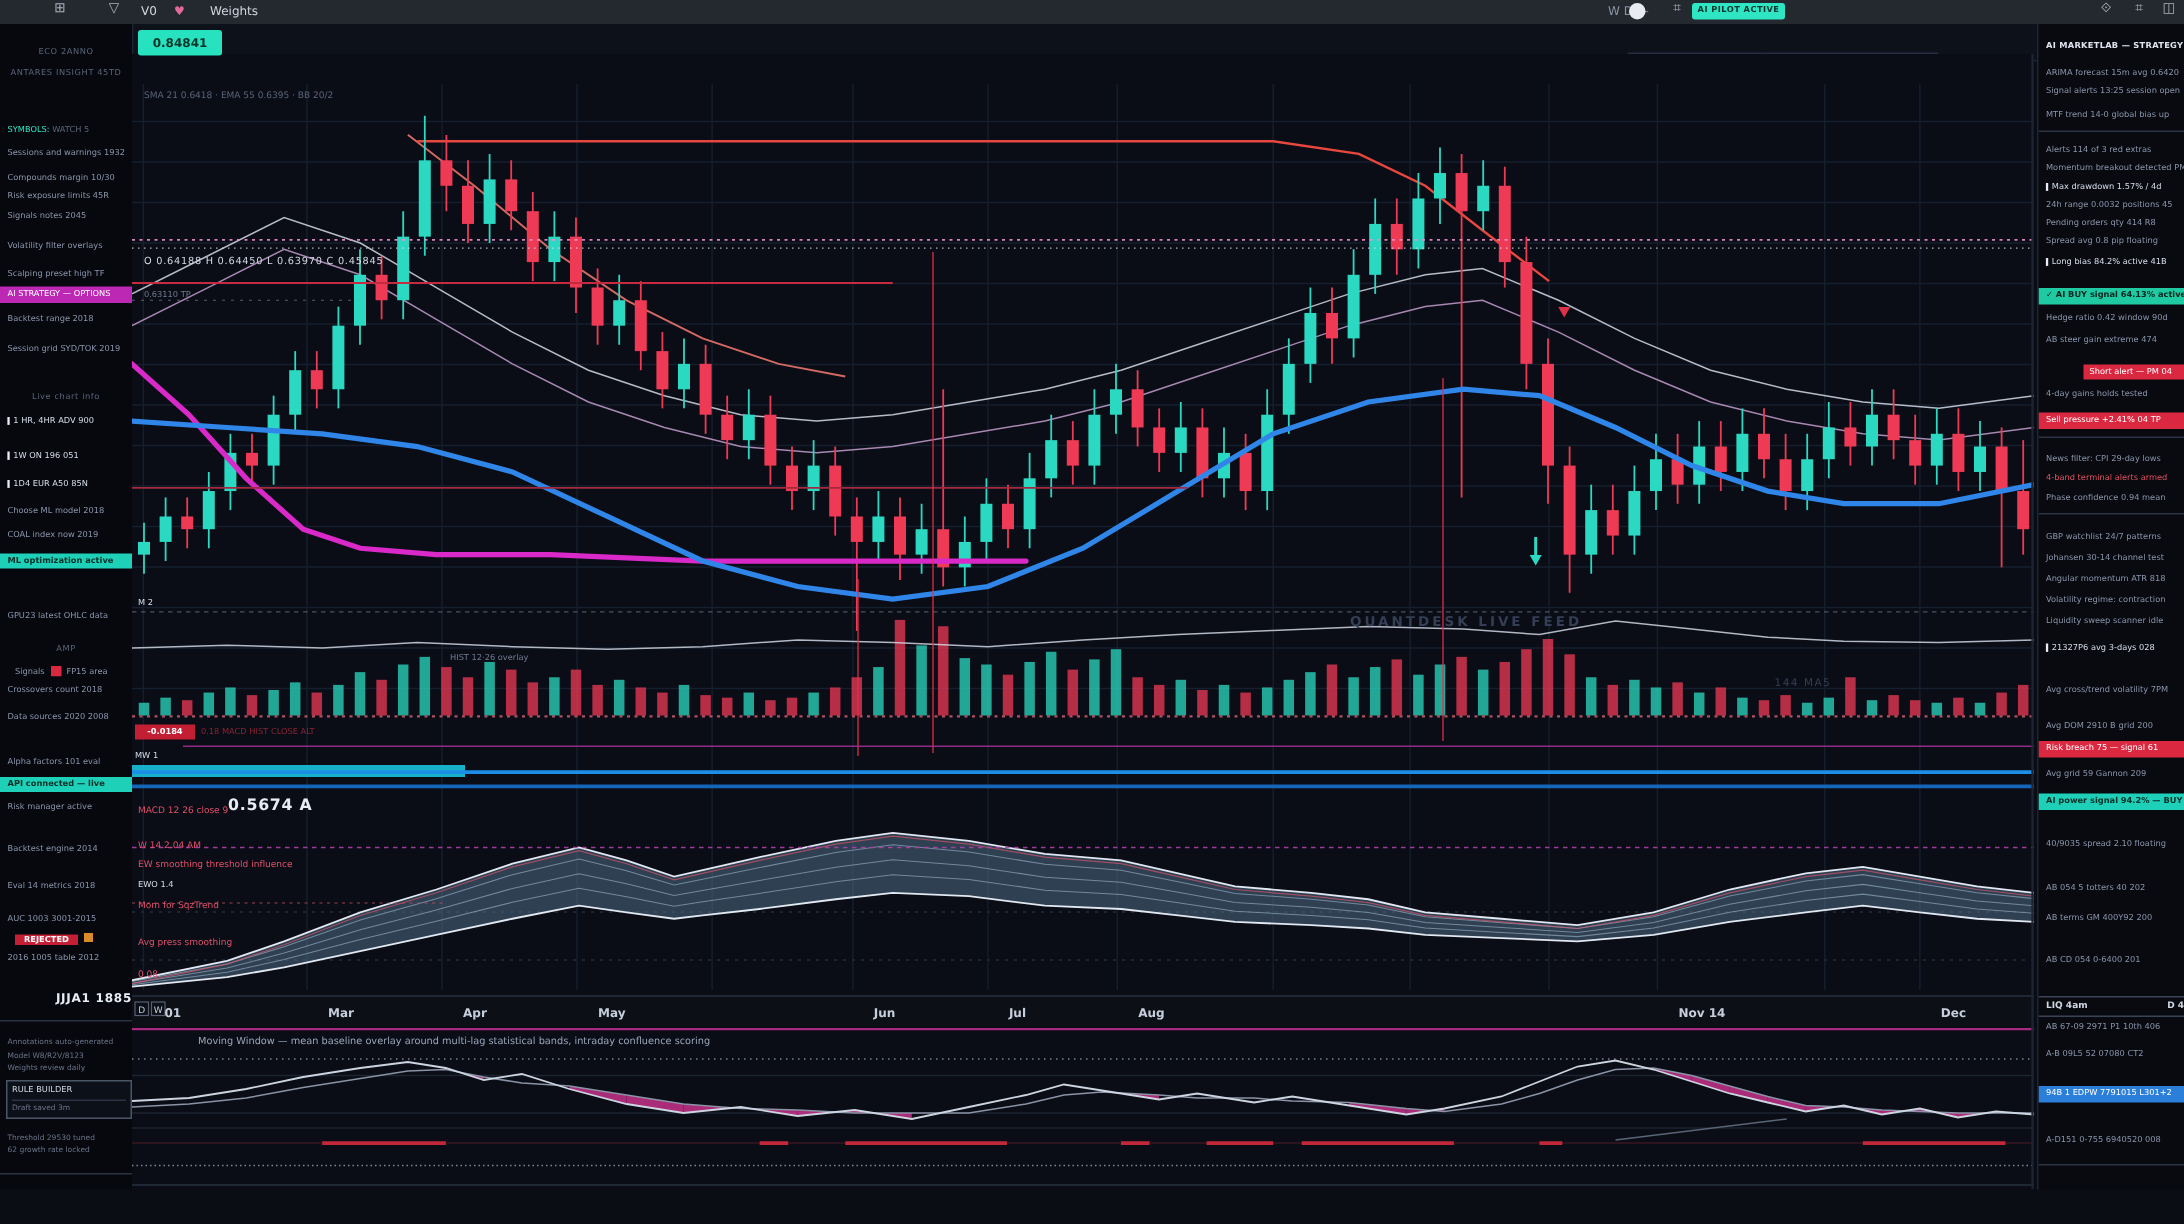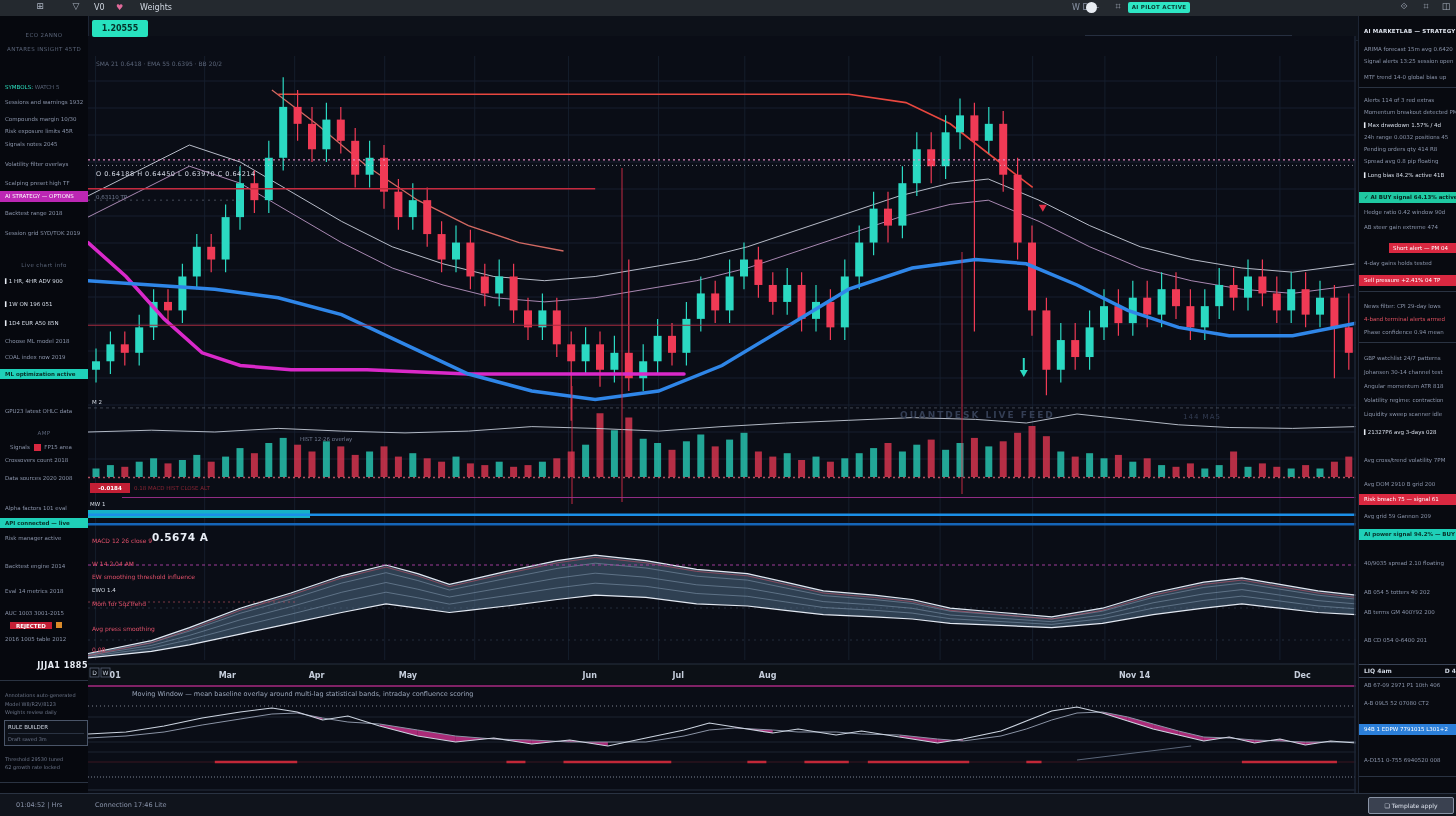--- a/index.html
+++ b/index.html
@@ -63,21 +63,21 @@
   .s-br{font-size:5.5px;background:#2b7fd9;color:#fff;padding-left:5px;line-height:11px;height:11px;}
   .s-sc{border-top:1px solid #3a4456;border-bottom:1px solid #3a4456;height:12px;line-height:12px;display:flex;
         justify-content:space-between;padding:0 5px;font-size:6px;color:#cfd6e2;font-weight:bold;}
   
   .lab{position:absolute;white-space:nowrap;z-index:6;}
   .lab-dim{font-size:6px;color:#5a6478;}
   .lab-legend{font-size:6.5px;color:#d4dae6;letter-spacing:.5px;}
   .lab-microdim{font-size:5.5px;color:#707a90;}
   .lab-microwhite{font-size:5.5px;color:#d8dee8;}
   .lab-watermark{font-size:9px;font-weight:bold;color:#343e54;letter-spacing:2px;}
-  .lab-watermark2{font-size:7px;color:#343e54;letter-spacing:1px;}
+  .lab-watermark2{font-size:7px;color:#343e54;letter-spacing:1px;margin-top:38px;}
   .lab-darkred{font-size:5.5px;color:#8a2433;}
   .lab-red{font-size:6px;color:#e0506a;}
   .lab-bigwhite{font-size:10.5px;font-weight:bold;color:#e8edf5;letter-spacing:.5px;}
   .lab-desc{font-size:6.5px;color:#9aa6ba;}
   #macdchip{position:absolute;left:90px;top:483px;width:40px;height:10px;background:#c21f35;color:#fff;
             font-size:5.5px;font-weight:bold;text-align:center;line-height:10px;z-index:6;}
   
   #statusbar{position:absolute;left:0;top:793px;width:1456px;height:23px;background:#10141c;border-top:1px solid #2a3342;}
   .st-txt{position:absolute;top:7px;font-size:6.5px;color:#8a94aa;}
   #st-btn{position:absolute;left:1368px;top:3px;width:84px;height:15px;background:#3a4150;border:1px solid #8a94a6;
@@ -126,21 +126,21 @@
       <span class="q-bot">0.45 103.72 4T 4.5M</span>
     </div>
     <div class="qbox" style="left:1177px;width:113px">
       <span class="q-top">0.05 NEW</span>
       <span class="q-bot">1 7 10 M4 1970-40 145</span>
     </div>
     <div id="buybtn">0.64234 ▲</div>
     <span class="sb-dim" style="left:1293px;top:42px">2L FAH M 1 — ◉</span>
   </div>
 
-  <div id="pricebtn">1.20555</div>
+  <div id="pricebtn">0.84841</div>
 
   <div id="charttab">
     <span>MAGNA NOV, ARKTOS</span>
     <span style="color:#7a8498;margin-left:6px">▦ 5 · 2405 TYSWVL</span>
   </div>
   <div id="ontoggle">On</div>
 
   <div id="sidebarL">
       <div class="srow s-h" style="top: 16px;">ECO 2ANNO</div>
       <div class="srow s-h" style="top: 30px;">ANTARES INSIGHT 45TD</div>
@@ -618,27 +618,22 @@
       <line x1="938.3199999999999" y1="726" x2="953.5360000000001" y2="726" stroke="#c22838" stroke-width="2.5"></line>
       <line x1="1153.88" y1="726" x2="1248.98" y2="726" stroke="#c22838" stroke-width="2.5"></line>
       <line x1="989.0400000000001" y1="724" x2="1103.16" y2="710" stroke="#5a6578" stroke-width="1"></line>
       <line x1="0" y1="741" x2="1268" y2="741" stroke="#aeb8cc" stroke-width="1" stroke-dasharray="1 2" opacity="0.7"></line>
       <line x1="0" y1="754" x2="1268" y2="754" stroke="#27303f" stroke-width="1"></line>
       <line x1="1267" y1="0" x2="1267" y2="757" stroke="#1d2534" stroke-width="1.5"></line>
     </svg>
 
   <div id="macdchip">-0.0184</div>
 
-  <div id="statusbar">
-    <span class="st-txt" style="left:16px">01:04:52 | Hrs</span>
-    <span class="st-txt" style="left:95px">Connection 17:46 Lite</span>
-    <div id="st-btn">Template apply</div>
-  </div>
 <div class="lab lab-dim" style="left: 96px; top: 60px;">SMA 21 0.6418 · EMA 55 0.6395 · BB 20/2</div>
-    <div class="lab lab-legend" style="left: 96px; top: 170px;">O 0.64188   H 0.64450   L 0.63970   C 0.64214</div>
+    <div class="lab lab-legend" style="left: 96px; top: 170px;">O 0.64188   H 0.64450   L 0.63970   C 0.45845</div>
     <div class="lab lab-microdim" style="left: 96px; top: 194px;">0.63110 TP</div>
     <div class="lab lab-microwhite" style="left: 92px; top: 399px;">M 2</div>
     <div class="lab lab-microdim" style="left: 300px; top: 436px;">HIST 12·26 overlay</div>
     <div class="lab lab-watermark" style="left: 900px; top: 410px;">QUANTDESK LIVE FEED</div>
     <div class="lab lab-watermark2" style="left: 1183px; top: 413px;">144 MA5</div>
     <div class="lab lab-darkred" style="left: 134px; top: 485px;">0.18 MACD HIST CLOSE ALT</div>
     <div class="lab lab-microwhite" style="left: 90px; top: 501px;">MW 1</div>
     <div class="lab lab-red" style="left: 92px; top: 537px;">MACD 12 26 close 9</div>
     <div class="lab lab-bigwhite" style="left: 152px; top: 531px;">0.5674 A</div>
     <div class="lab lab-red" style="left: 92px; top: 560px;">W 14 2.04 AM</div>

